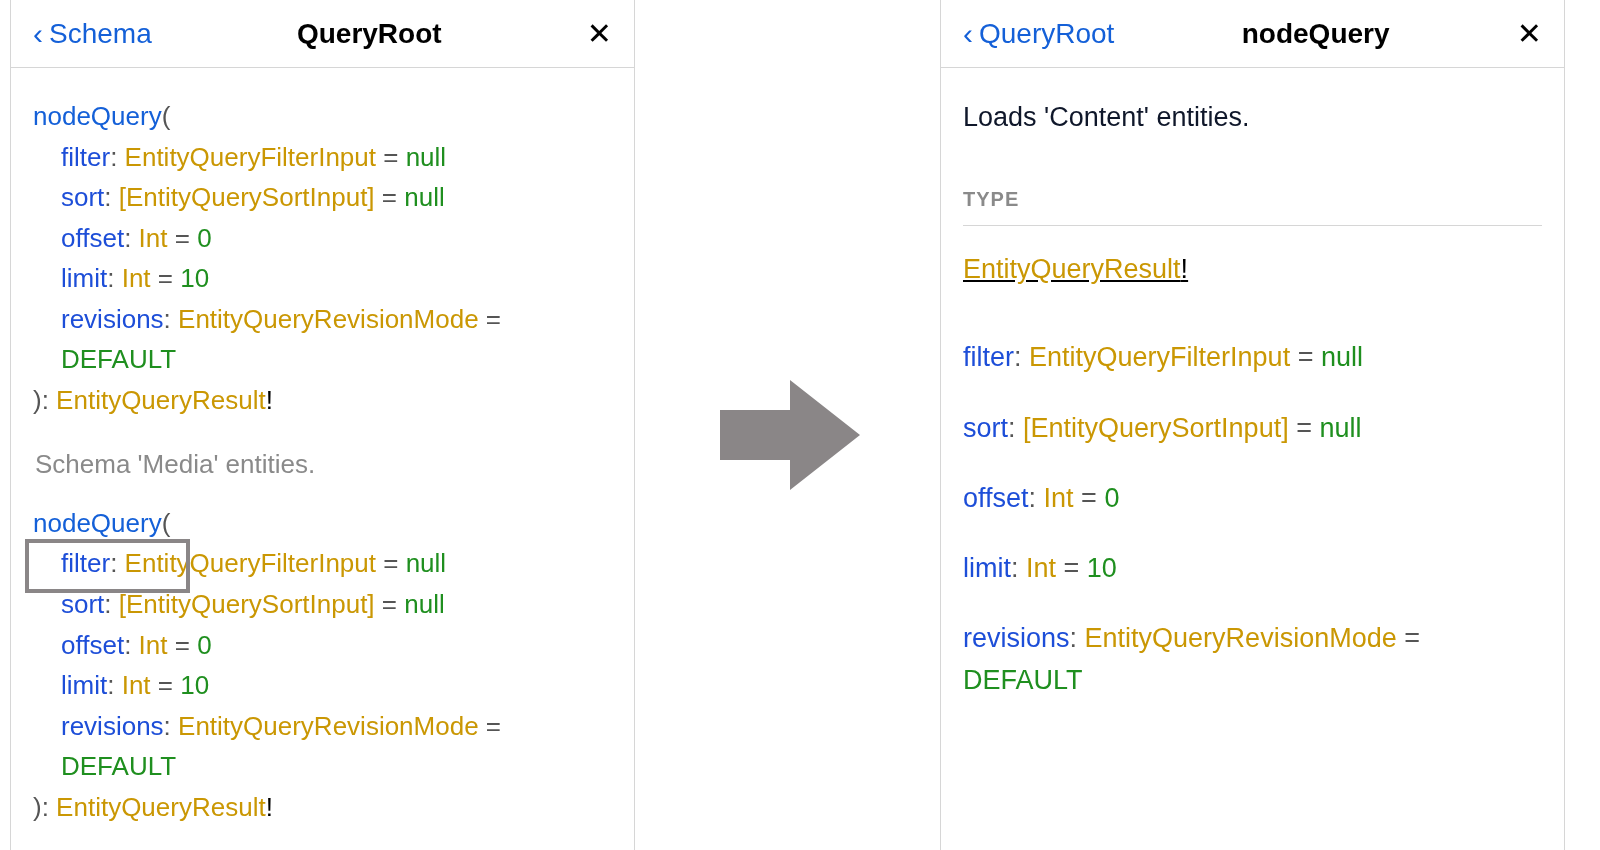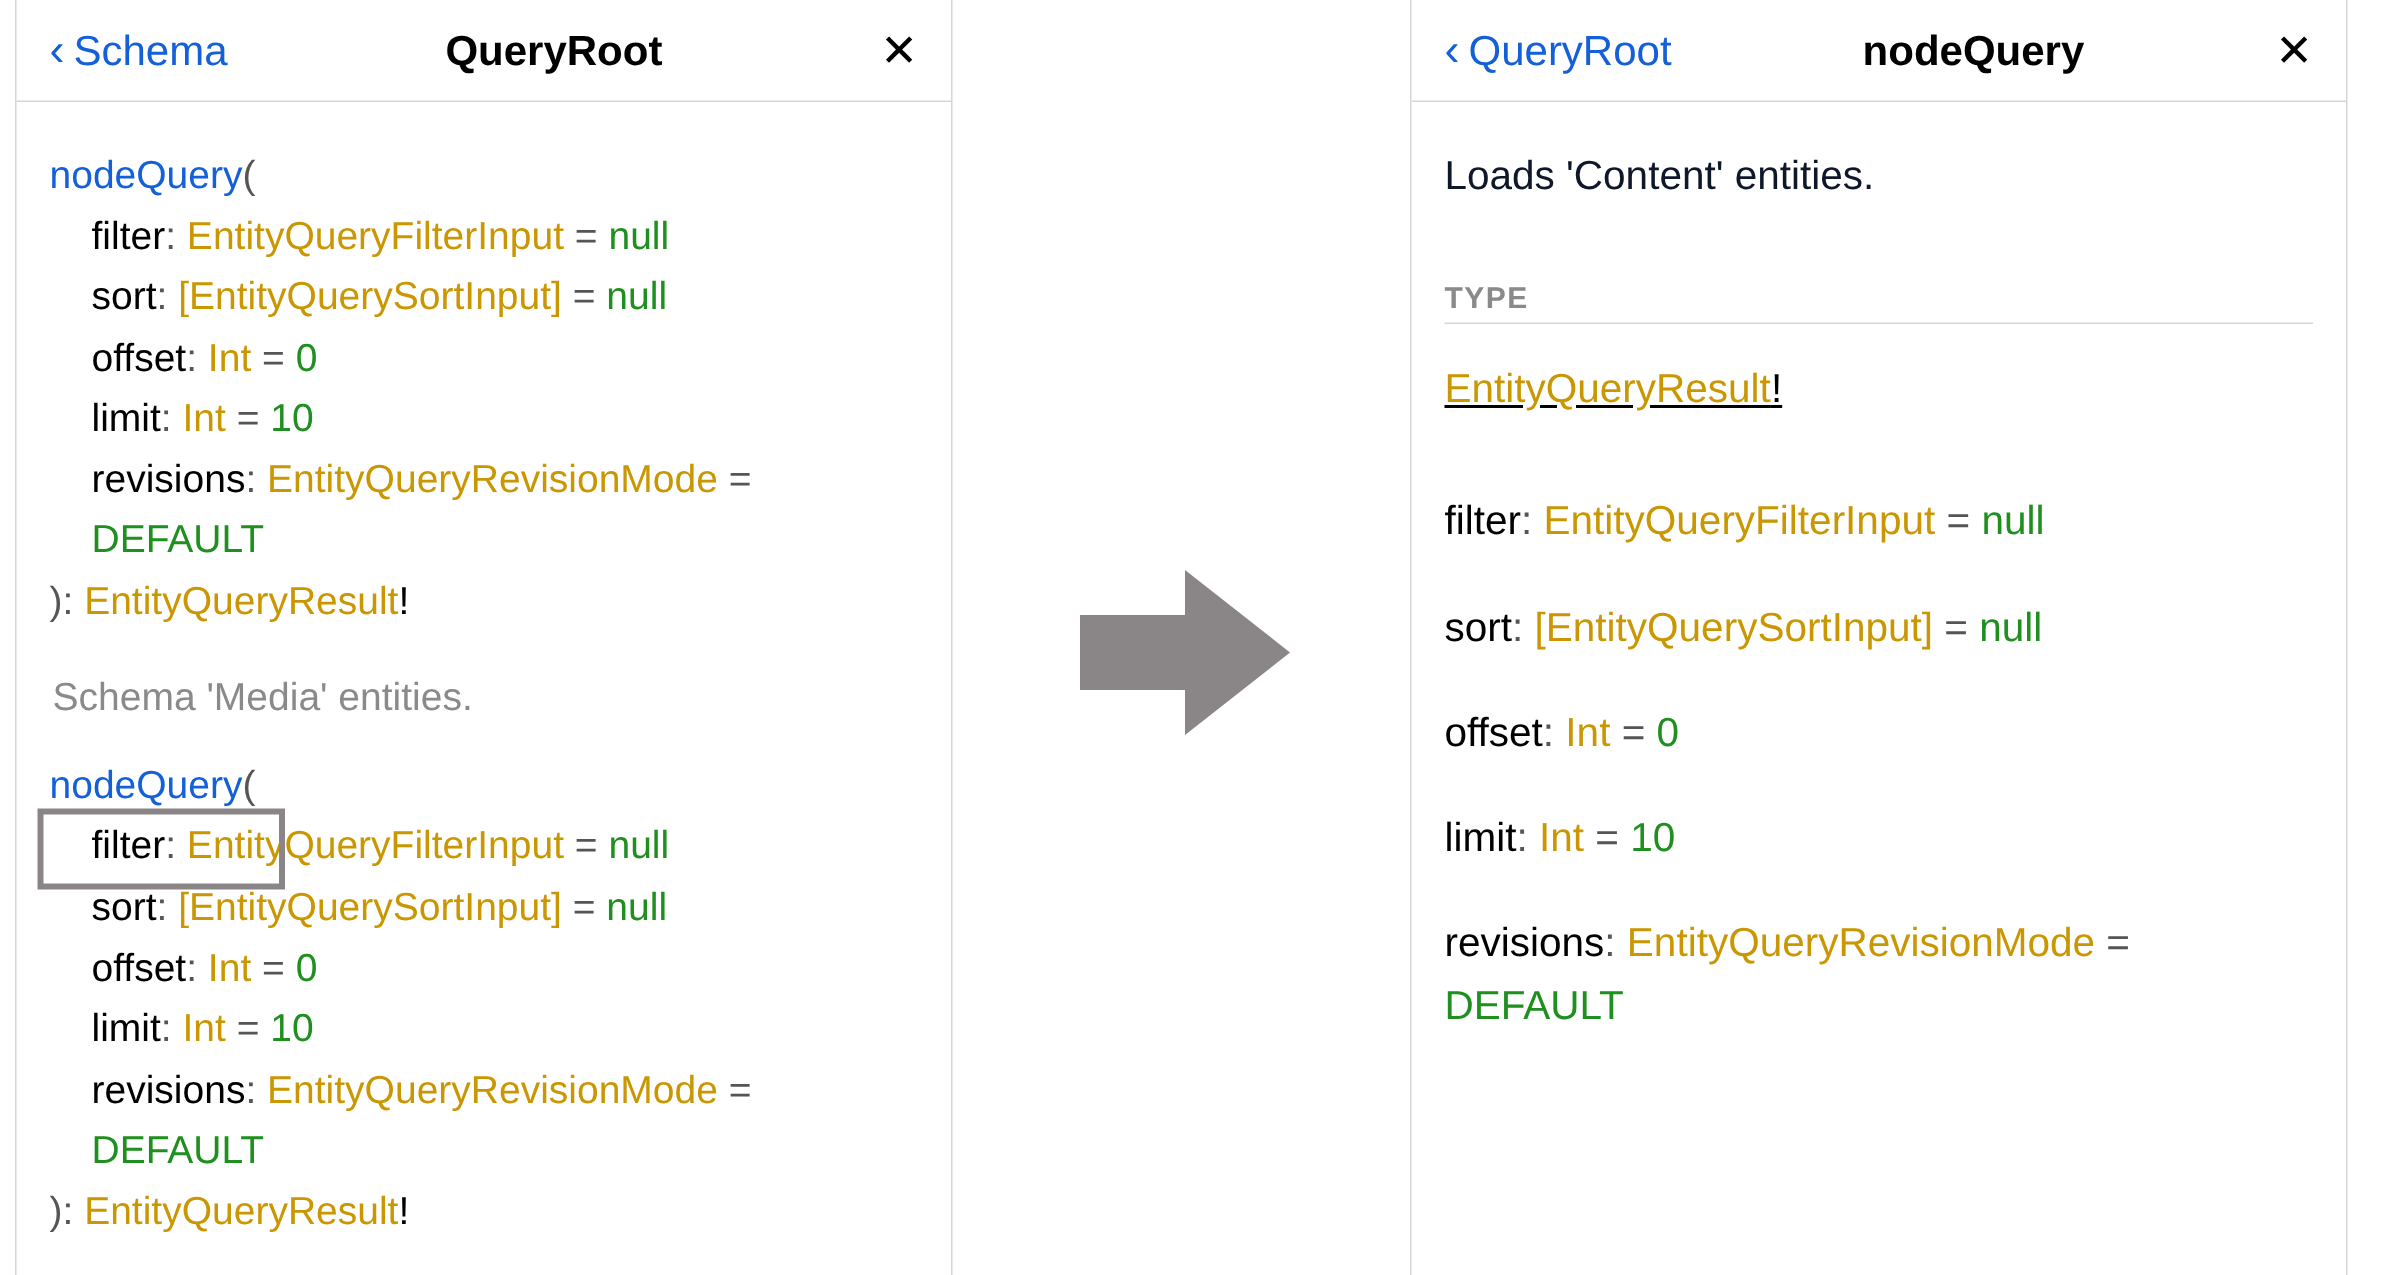--- a/index.html
+++ b/index.html
@@ -63,21 +63,21 @@
     user-select: none;
     font-weight: 400;
   }
   .panel-body {
     padding: 28px 22px 10px 22px;
     font-size: 26px;
     line-height: 1.56;
     overflow: hidden;
   }
   .field-name { color: #1460d8; }
-  .arg-name   { color: #000000; }
+  .arg-name   { color: #1d4ed8; }
   .type-name  { color: #ca9703; }
   .value-lit  { color: #1f8f1f; }
   .punct      { color: #555; }
   .indent     { padding-left: 28px; display: block; }
   .excl       { color: #000; }
   .desc {
     color: #8a8a8a;
     margin: 24px 0 18px 2px;
     font-size: 26px;
   }
@@ -91,20 +91,21 @@
     color: #0f172a;
     font-size: 27px;
     margin-bottom: 46px;
   }
   .section-label {
     color: #8a8a8a;
     font-size: 20px;
     font-weight: 700;
     letter-spacing: 1px;
     text-transform: uppercase;
+    padding-bottom: 10px;
     border-bottom: 1px solid #d6d6d6;
     margin-bottom: 22px;
   }
   .type-line {
     font-size: 27px;
     margin-bottom: 46px;
     text-decoration: underline;
   }
   .arg-line {
     font-size: 27px;

